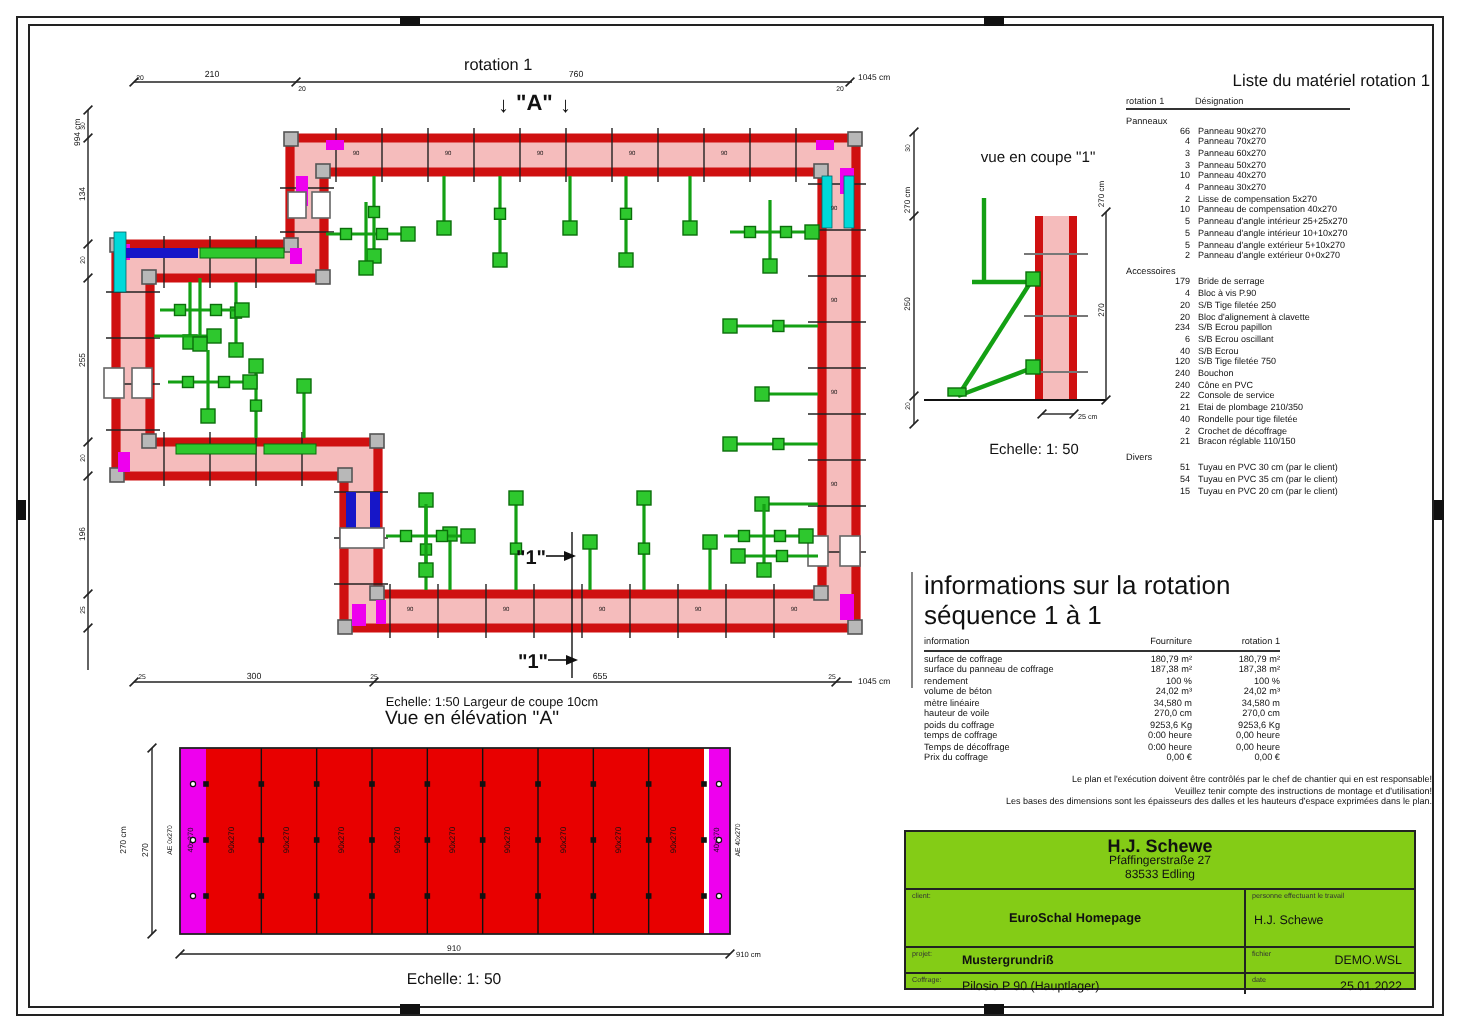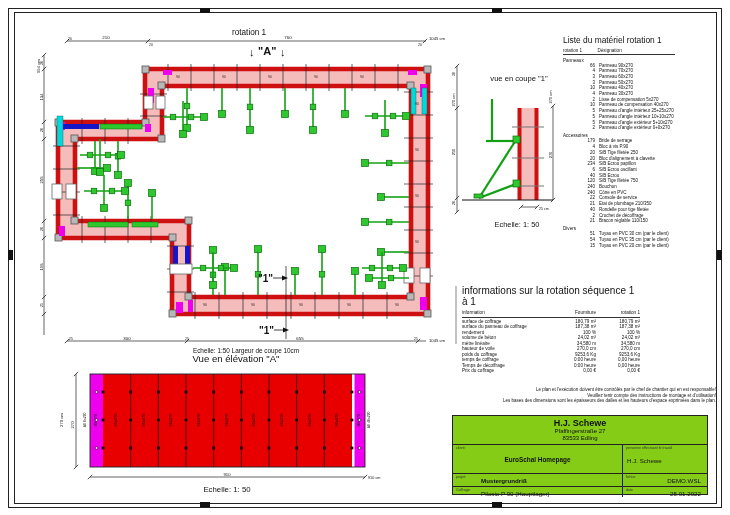--- a/index.html
+++ b/index.html
@@ -5,30 +5,30 @@
   html,body{margin:0;padding:0;background:#f4f4f4;}
   #sheet{position:relative;width:730px;height:515px;background:#ffffff;
     font-family:"Liberation Sans",sans-serif;color:#111;overflow:hidden;}
   .border-outer{position:absolute;left:8px;top:8px;width:712px;height:498px;border:1.4px solid #222;}
   .border-inner{position:absolute;left:14px;top:12px;width:701px;height:490px;border:0.8px solid #222;}
   .foldmark{position:absolute;background:#111;}
   svg{position:absolute;left:0;top:0;font-family:"Liberation Sans",sans-serif;}
   svg text{fill:#111;}
   
   #mat-list{position:absolute;left:563px;top:35px;width:152px;}
-  #mat-title{font-size:8.4px;text-align:left;margin-bottom:3px;}
+  #mat-title{font-size:8.4px;text-align:right;margin-bottom:3px;}
   #mat-header{font-size:4.6px;color:#222;border-bottom:0.7px solid #333;padding-bottom:1px;width:112px;}
   #mat-header .c2{margin-left:14px;}
   .mat-section{font-size:4.6px;margin-top:2.5px;color:#111;}
   .mat-item{display:flex;font-size:4.5px;line-height:5.7px;}
   .mat-item .q{width:32px;text-align:right;flex:none;}
   .mat-item .n{margin-left:4px;white-space:nowrap;}
   
   #info-table{position:absolute;left:462px;top:285px;width:178px;}
-  #info-title{font-size:10px;margin-bottom:3px;}
+  #info-title{font-size:13px;margin-bottom:3px;}
   .irow{display:flex;font-size:4.6px;line-height:5.5px;}
   .irow .a{flex:1;text-align:left;}
   .irow .b{width:47px;text-align:right;flex:none;}
   .irow .c{width:44px;text-align:right;flex:none;}
   .ihead{border-bottom:0.7px solid #333;padding-bottom:1px;margin-bottom:1px;}
   
   #footnote{position:absolute;right:14px;top:387px;width:320px;text-align:right;
     font-size:4.5px;line-height:5.6px;color:#111;}
   
   #title-block{position:absolute;left:452px;top:415px;width:256px;height:80px;

